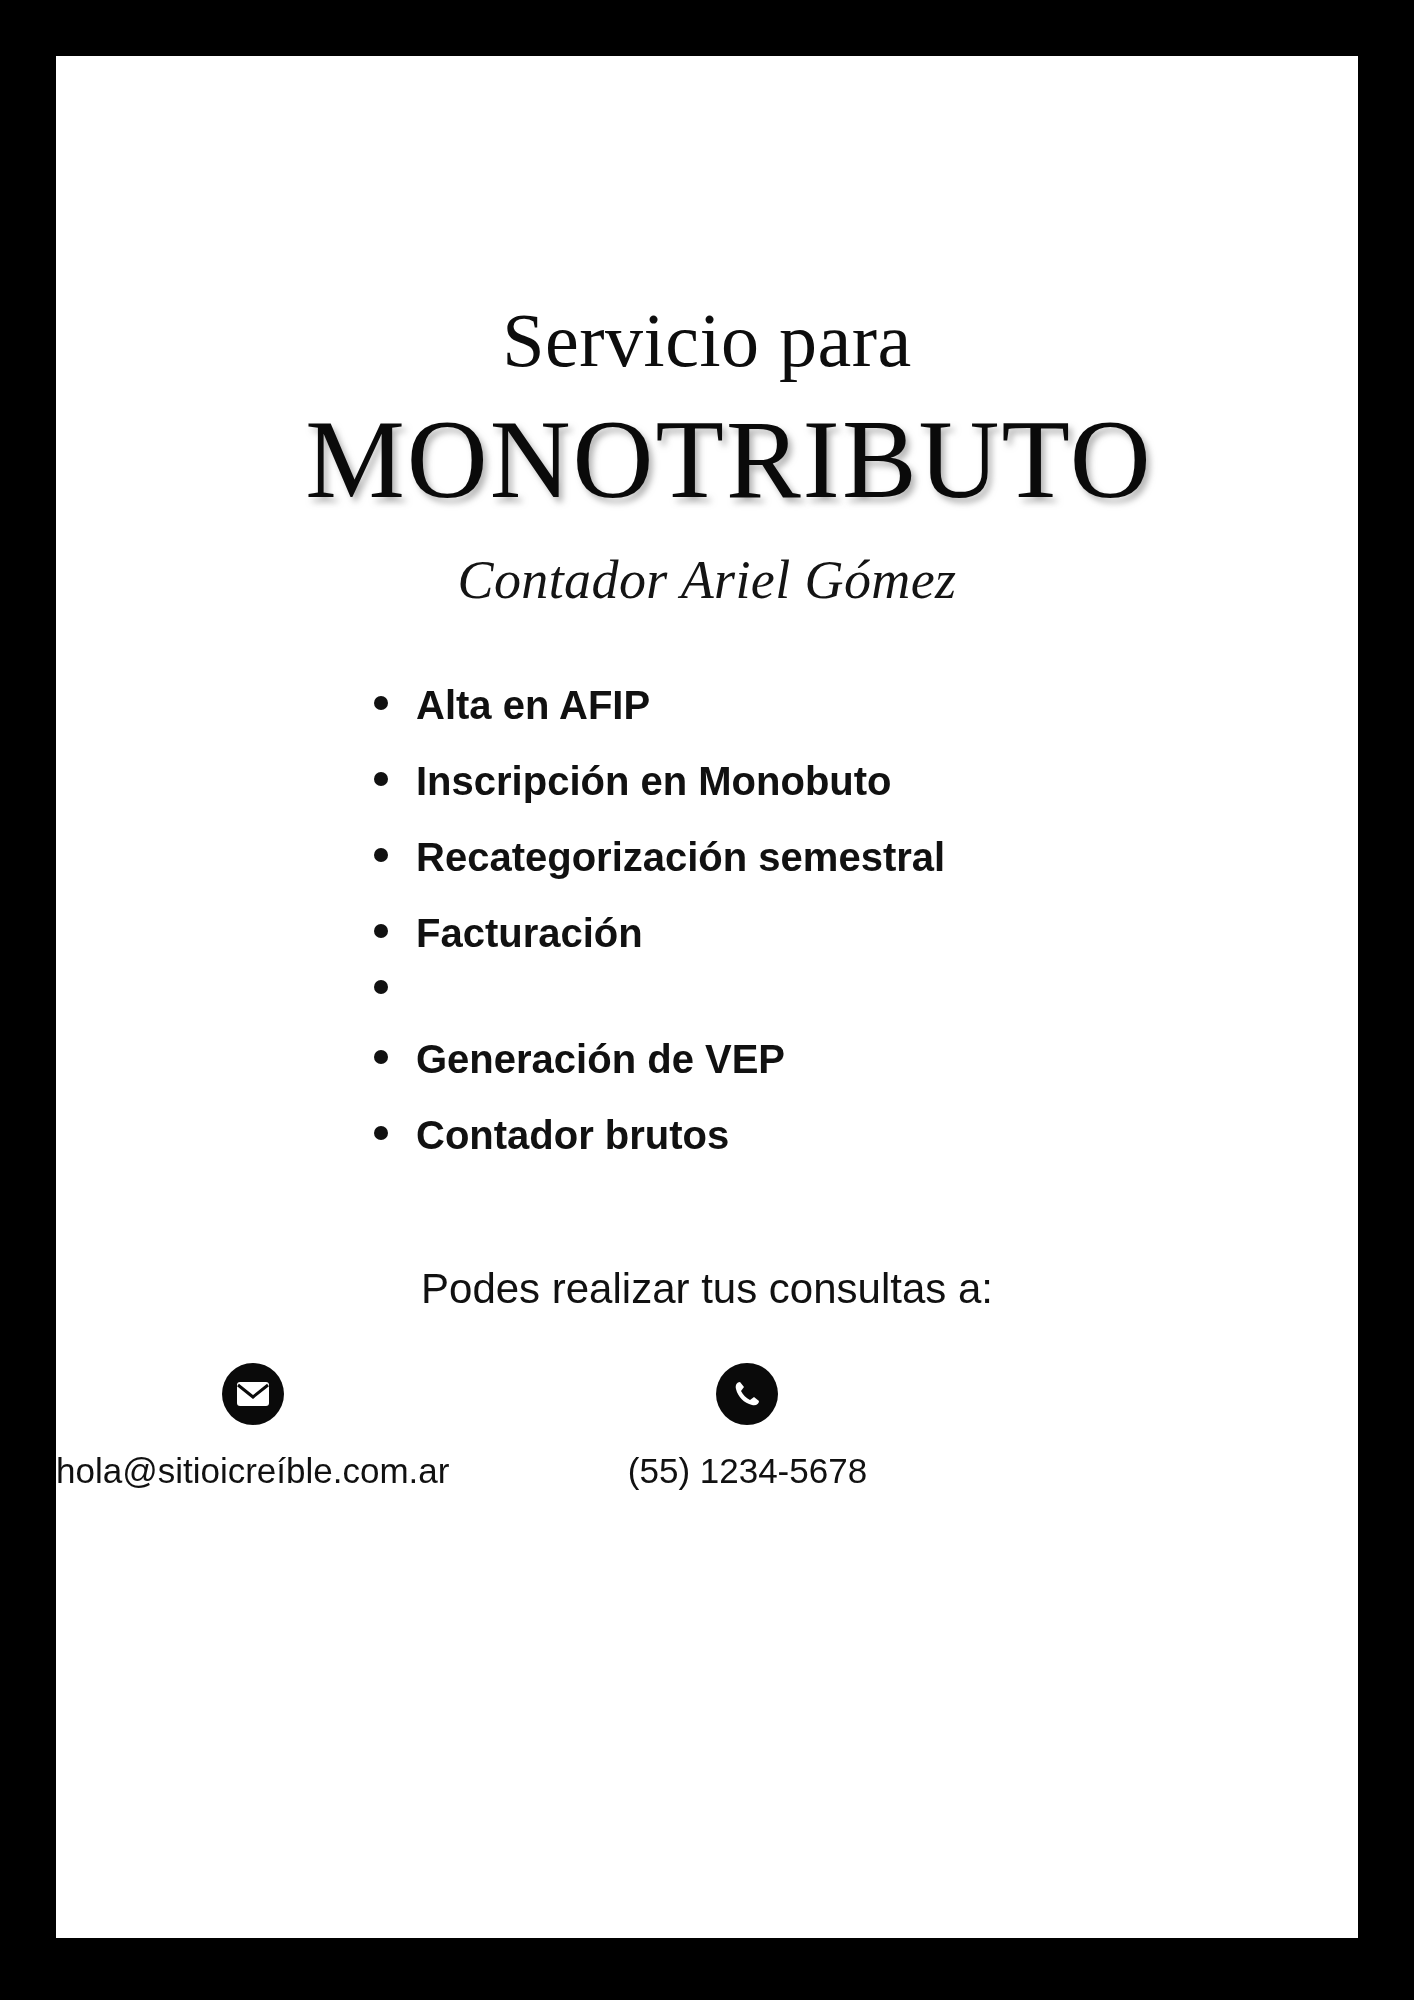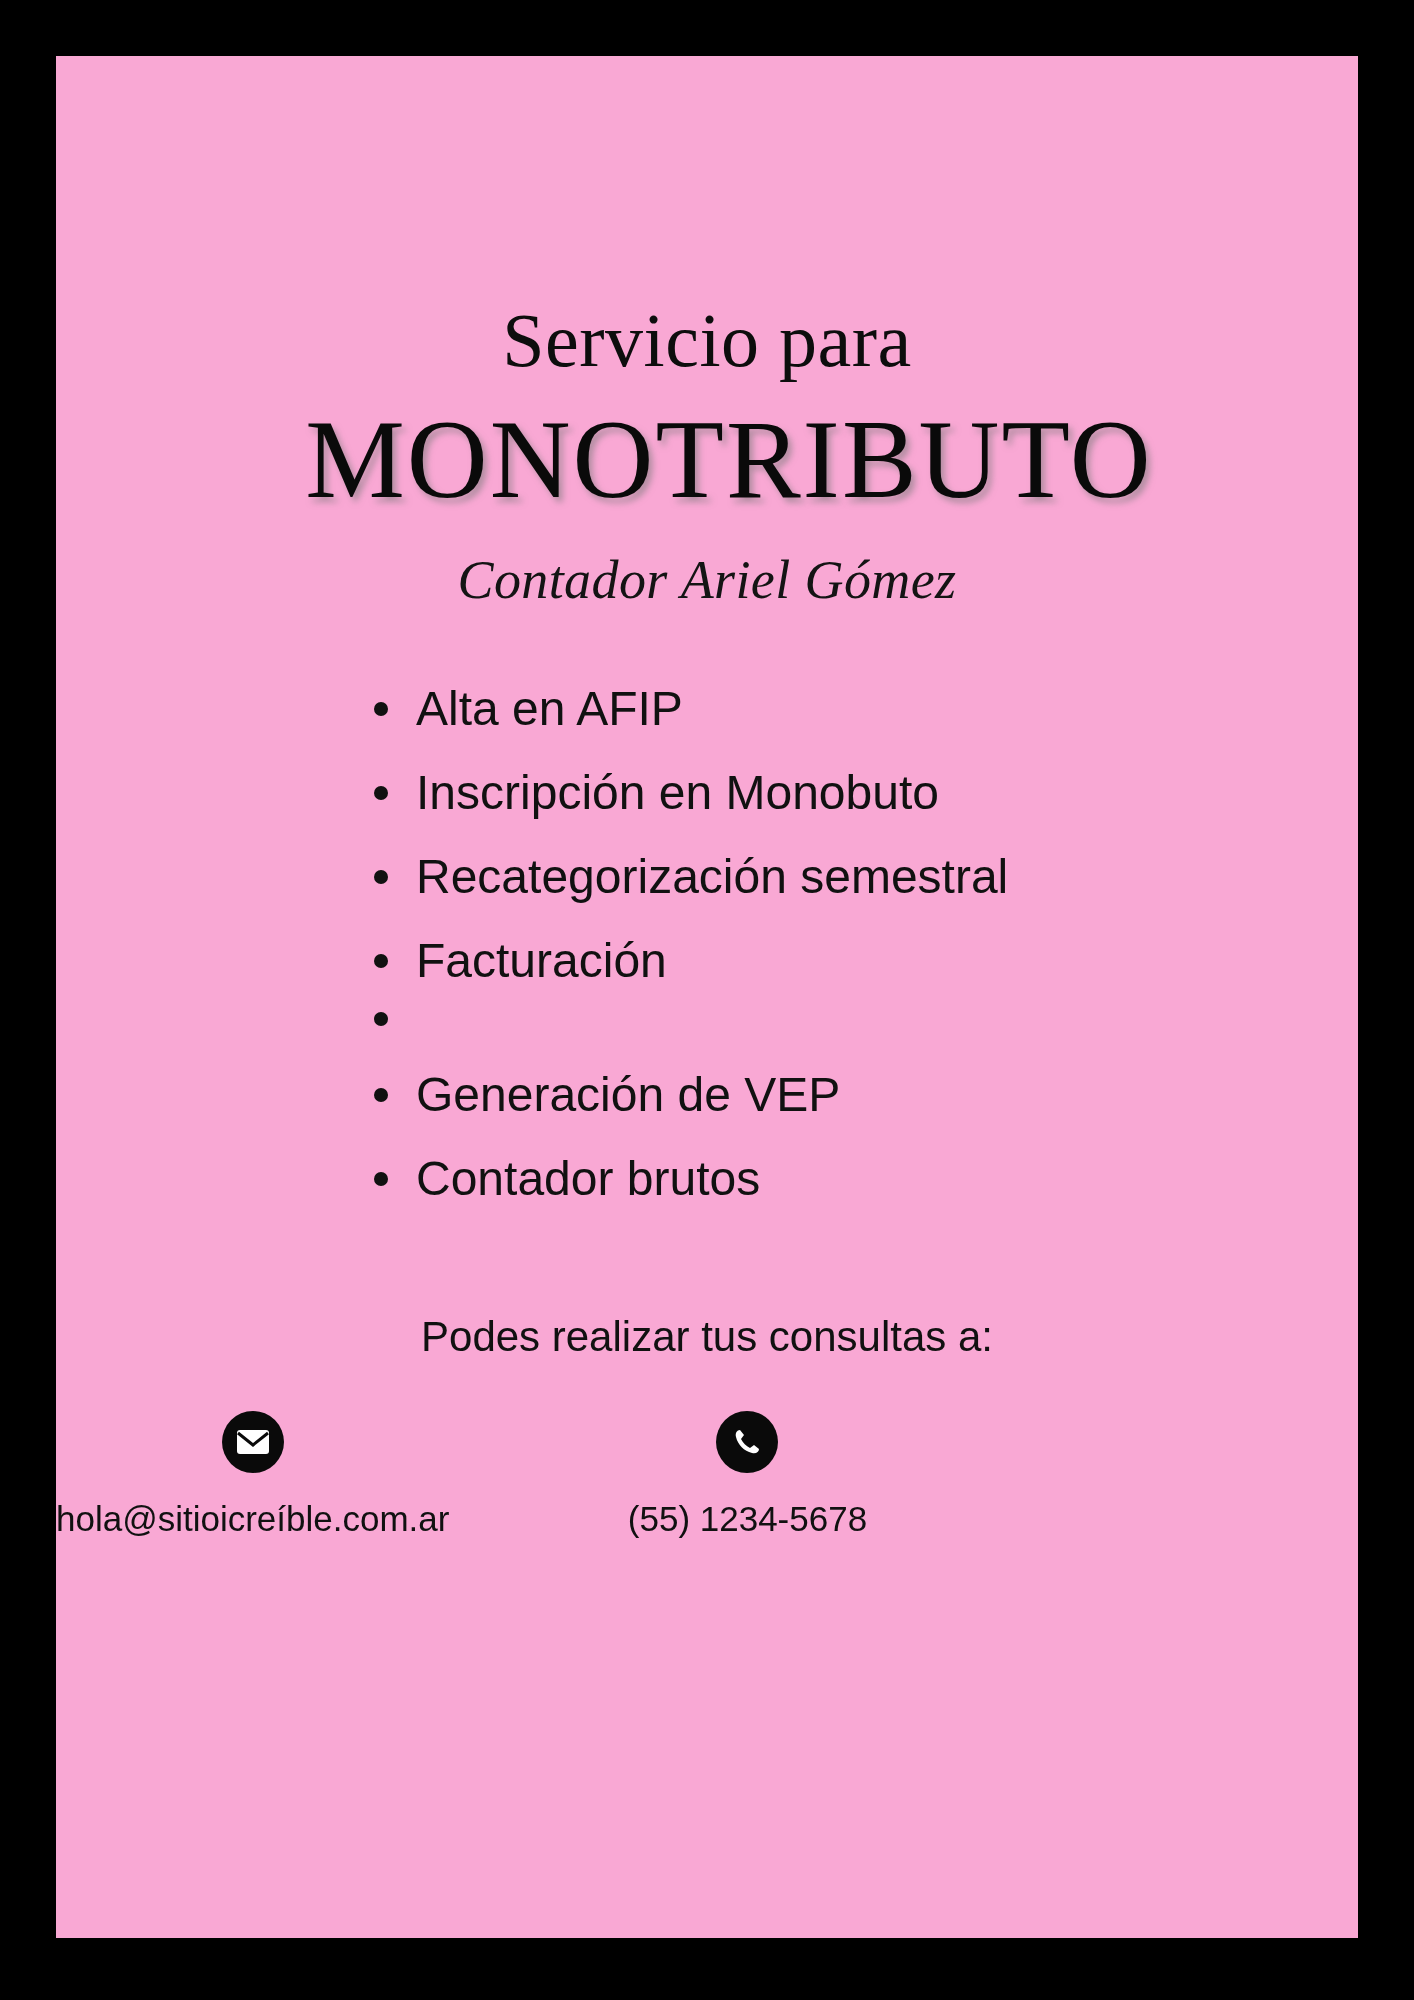--- a/index.html
+++ b/index.html
@@ -19,21 +19,21 @@
     top: 0;
     width: 1414px;
     height: 2000px;
     background: #000000;
     box-sizing: border-box;
     padding: 56px 56px 62px 56px;
   }
   .card {
     width: 100%;
     height: 100%;
-    background: #f9a8d4;
+    background: #ffffff;
     box-sizing: border-box;
     position: relative;
     display: flex;
     flex-direction: column;
     align-items: center;
   }
 
   .headline-block {
     margin-top: 246px;
     text-align: center;
@@ -71,24 +71,25 @@
     width: 100%;
     display: flex;
     flex-direction: column;
     align-items: flex-start;
     padding-left: 318px;
     box-sizing: border-box;
   }
   .service-item {
     display: flex;
     align-items: baseline;
-    font-size: 48px;
+    font-size: 40px;
     color: #111111;
     line-height: 1.0;
     margin-bottom: 36px;
+    font-weight: bold;
   }
   .bullet {
     width: 14px;
     height: 14px;
     border-radius: 50%;
     background: #111111;
     display: inline-block;
     margin-right: 28px;
     position: relative;
     top: -9px;

